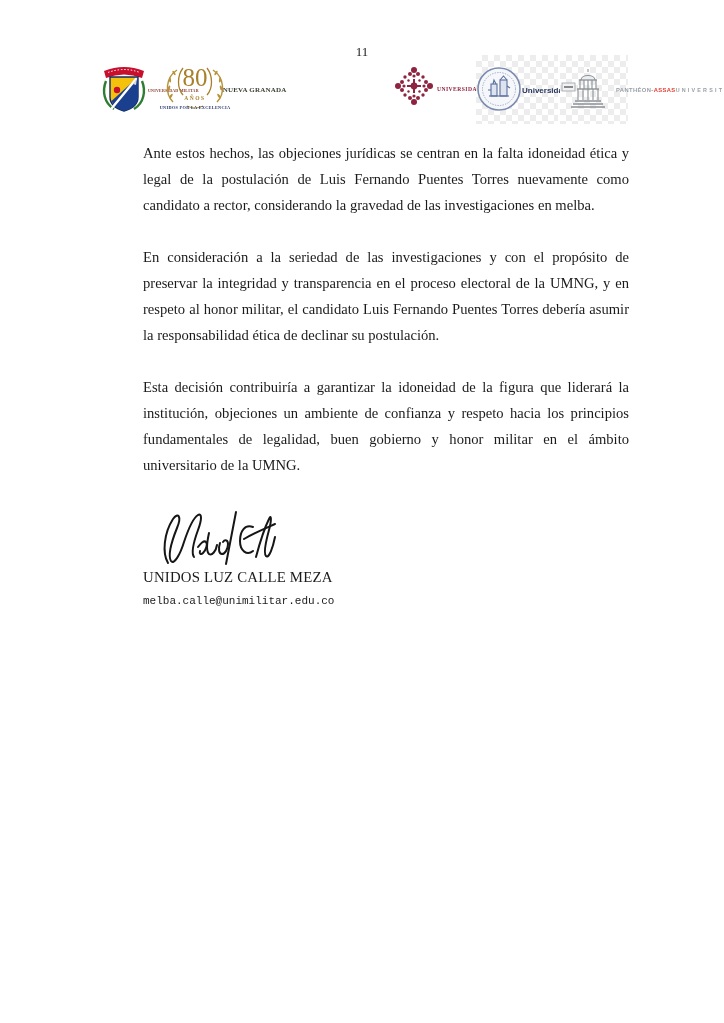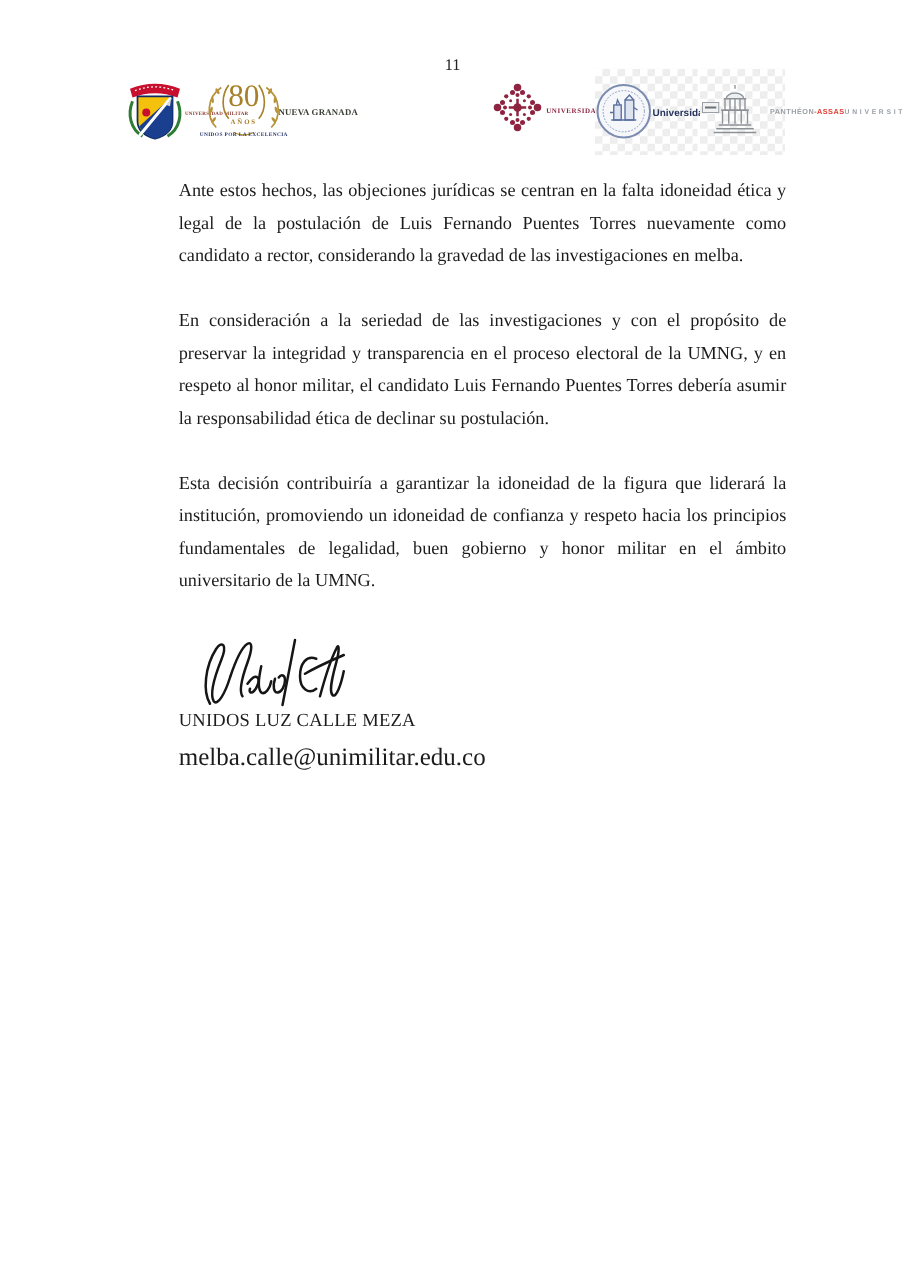--- a/index.html
+++ b/index.html
@@ -42,21 +42,21 @@
   .pantheon-line3{font-size:3.8px;color:#b3b3b3;letter-spacing:1.2px;white-space:nowrap;font-family:"Liberation Sans",sans-serif;margin-top:1px;}
   
   .body-text{position:absolute;left:143px;top:140px;width:486px;}
   .body-text p{
     margin:0 0 26px 0;font-size:14.6px;line-height:26px;text-align:justify;
     color:#1b1b1b;
   }
   
   .signature-svg{position:absolute;left:156px;top:509px;}
   .sig-name{position:absolute;left:143px;top:569px;font-size:14.8px;letter-spacing:.2px;color:#1b1b1b;}
-  .sig-email{position:absolute;left:143px;top:595px;font-size:20px;color:#1b1b1b;}
+  .sig-email{position:absolute;left:143px;top:595px;font-size:11px;color:#1b1b1b;font-family:Liberation Mono, monospace;}
 </style>
 </head>
 <body>
 
 <div class="page-number">11</div>
 
 <div class="logo logo-umng">
   <span>
     <svg width="48" height="50" viewBox="0 0 48 50">
 
@@ -173,21 +173,21 @@
     </svg>
   </span>
   <span class="pantheon-line1"><span class="gray">PANTHÉON</span><span class="red">-ASSAS</span></span>
   <span class="pantheon-line2">UNIVERSITÉ</span>
   <span class="pantheon-line3">PARIS</span>
 </div>
 
 <div class="body-text">
   <p>Ante estos hechos, las objeciones jurídicas se centran en la falta idoneidad ética y legal de la postulación de Luis Fernando Puentes Torres nuevamente como candidato a rector, considerando la gravedad de las investigaciones en melba.</p>
   <p>En consideración a la seriedad de las investigaciones y con el propósito de preservar la integridad y transparencia en el proceso electoral de la UMNG, y en respeto al honor militar, el candidato Luis Fernando Puentes Torres debería asumir la responsabilidad ética de declinar su postulación.</p>
-  <p>Esta decisión contribuiría a garantizar la idoneidad de la figura que liderará la institución, promoviendo un idoneidad de confianza y respeto hacia los principios fundamentales de legalidad, buen gobierno y honor militar en el ámbito universitario de la UMNG.</p>
+  <p>Esta decisión contribuiría a garantizar la idoneidad de la figura que liderará la institución, objeciones un ambiente de confianza y respeto hacia los principios fundamentales de legalidad, buen gobierno y honor militar en el ámbito universitario de la UMNG.</p>
 </div>
 
 <span class="signature-svg">
   <svg width="120" height="60" viewBox="0 0 120 60">
     <g fill="none" stroke="#161616" stroke-width="2" stroke-linecap="round" stroke-linejoin="round">
       <path d="M12,54 C6,44 8,24 17,10 C22,3 26,7 21,19 C15,34 12,47 15,52 C18,56 24,46 28,33 C32,21 37,9 42,6 C46,4 46,10 42,21 C38,32 35,44 38,48"></path>
       <path d="M42,38 C45,34 48,31 50,33 C52,35 50,41 47,44 C45,46 43,45 44,42"></path>
       <path d="M53,24 C51,33 50,42 53,45 C56,47 60,42 61,36"></path>
       <path d="M64,34 C62,40 63,45 66,45 C69,45 72,40 72,35 C72,31 69,30 67,33"></path>
       <path d="M80,3 L70,55"></path>

